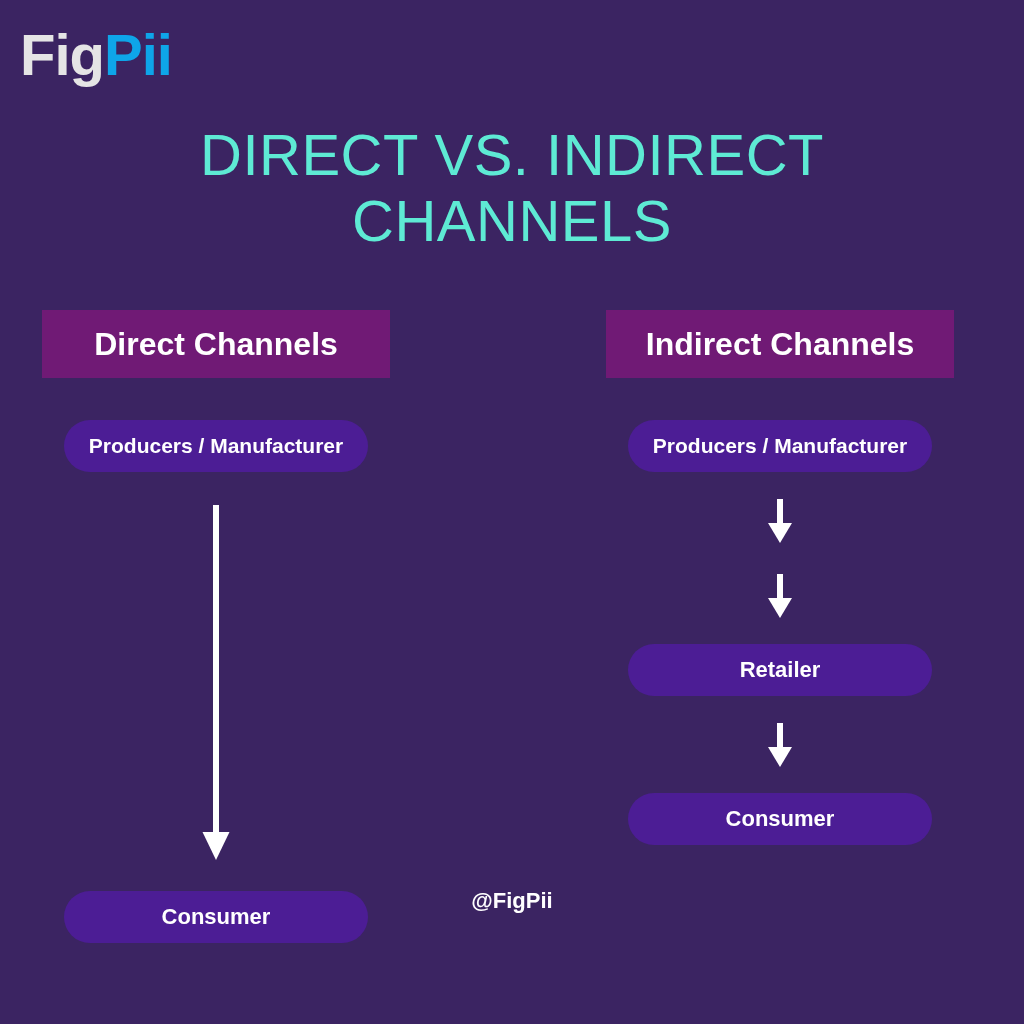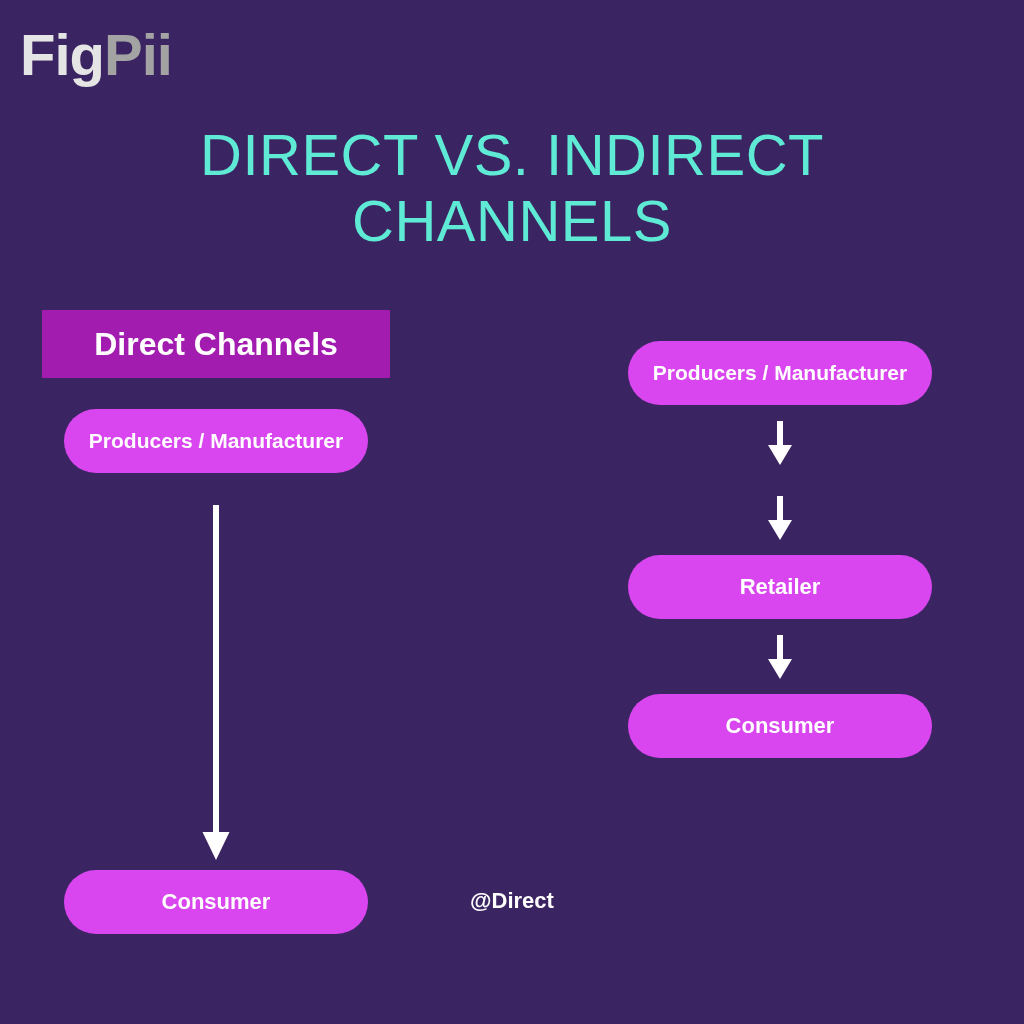--- a/index.html
+++ b/index.html
@@ -20,21 +20,21 @@
     position: absolute;
     left: 20px;
     top: 26px;
     font-size: 58px;
     font-weight: bold;
     letter-spacing: -1px;
     line-height: 1;
     user-select: none;
   }
   .logo-fig { color: #e5e5e5; }
-  .logo-pii { color: #a3a3a3; margin-top: 44px; }
+  .logo-pii { color: #0ea5e9; margin-top: 44px; }
 
   
   .title {
     position: absolute;
     left: 112px;
     top: 122px;
     width: 800px;
     text-align: center;
     color: #5eead4;
     font-size: 58px;
@@ -48,36 +48,36 @@
     position: absolute;
     top: 310px;
   }
   .column-left  { left: 42px;  width: 348px; }
   .column-right { left: 606px; width: 348px; }
 
   
   .channel-header {
     width: 348px;
     height: 68px;
-    background: #a21caf;
+    background: #701a75;
     color: #ffffff;
     font-size: 32px;
     font-weight: bold;
     display: flex;
     align-items: center;
     justify-content: center;
     box-sizing: border-box;
   }
 
   
   .node {
     width: 304px;
-    height: 64px;
-    margin: 0 auto;
-    background: #d946ef;
+    height: 52px;
+    margin: 11px auto;
+    background: #4c1d95;
     border-radius: 36px;
     color: #ffffff;
     font-size: 22px;
     font-weight: bold;
     display: flex;
     align-items: center;
     justify-content: center;
     box-sizing: border-box;
     text-align: center;
   }
@@ -145,24 +145,25 @@
         <rect x="12" y="0" width="6" height="330" fill="#ffffff"></rect>
         <polygon points="15,355 1.5,327 28.5,327" fill="#ffffff"></polygon>
       </svg>
     </div>
   </div>
 
   <div class="node">Consumer</div>
 
 </div>
 
-<div class="handle">@Direct</div>
+<div class="handle">@FigPii</div>
 
 <div class="column column-right">
 
+  <div class="channel-header">Indirect Channels</div>
 
   <div class="gap-header-node"></div>
 
   <div class="node wide-text">Producers / Manufacturer</div>
 
   <div class="arrow-short">
     <svg width="26" height="44" viewBox="0 0 26 44" aria-hidden="true">
       <rect x="10" y="0" width="6" height="27" fill="#ffffff"></rect>
       <polygon points="13,44 1,24 25,24" fill="#ffffff"></polygon>
     </svg>

